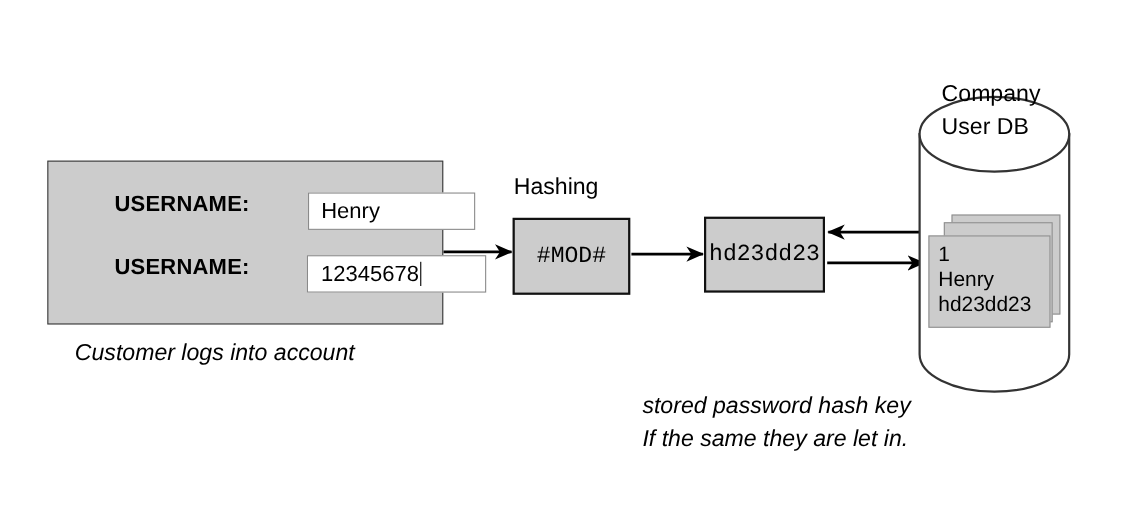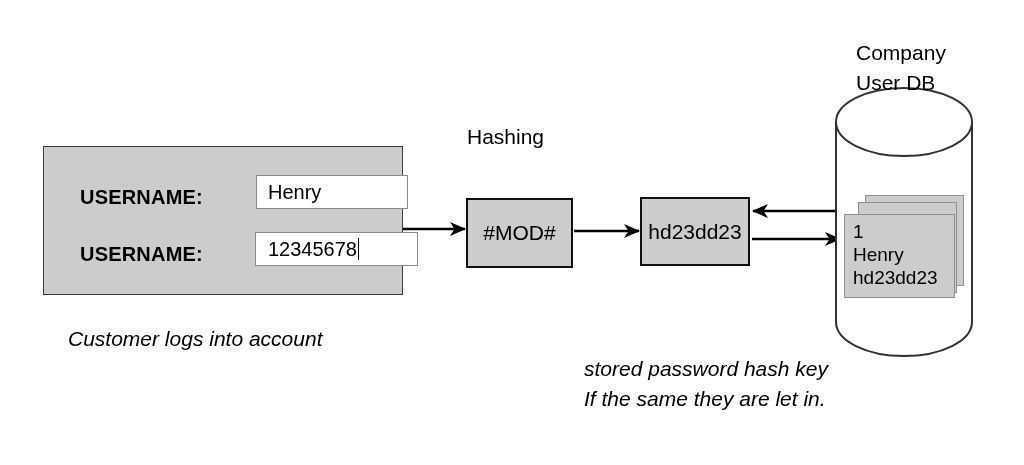--- a/index.html
+++ b/index.html
@@ -34,25 +34,26 @@
     left: 43px;
     top: 146px;
     width: 360px;
     height: 149px;
     background: #cccccc;
     border: 1px solid #3a3a3a;
     box-sizing: border-box;
   }
   .field-row {
     position: absolute;
-    left: 16px;
+    left: 0;
     width: 100%;
     height: 34px;
     display: flex;
-    align-items: flex-end;
+    align-items: flex-start;
+    padding-left: 40px;
   }
   .field-row.username { top: 28px; }
   .field-row.password { top: 85px; }
   .field-label {
     font-weight: bold;
     font-size: 20px;
     letter-spacing: 0.2px;
     white-space: nowrap;
     padding-left: 20px;
     color: #000;
@@ -81,32 +82,33 @@
     vertical-align: middle;
   }
 
   
   .plain-label {
     position: absolute;
     font-size: 21px;
     line-height: 30px;
     color: #000;
     white-space: pre;
+    margin-top: 33px;
   }
   .italic-label {
     position: absolute;
     font-size: 21px;
     line-height: 30px;
     font-style: italic;
     color: #000;
     white-space: pre;
   }
   #customer-caption {
     left: 68px;
-    top: 324px;
+    top: 306px;
   }
   #hashing-label {
     left: 467px;
     top: 122px;
   }
   #db-title {
     left: 856px;
     top: 38px;
   }
   #hash-explanation {
@@ -118,20 +120,21 @@
   .proc-box {
     position: absolute;
     background: #cccccc;
     border: 2px solid #111111;
     box-sizing: border-box;
     display: flex;
     align-items: center;
     justify-content: center;
     font-size: 21px;
     color: #000;
+    font-family: Liberation Mono, monospace;
   }
   #mod-box {
     left: 466px;
     top: 198px;
     width: 107px;
     height: 70px;
   }
   #hash-box {
     left: 640px;
     top: 197px;

